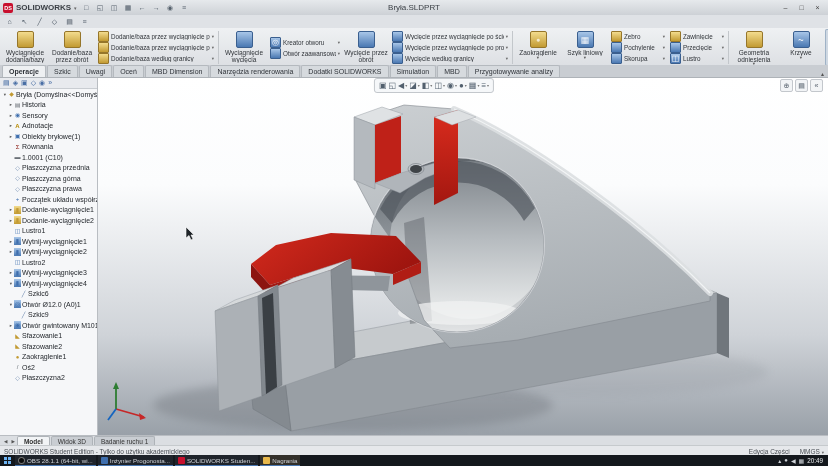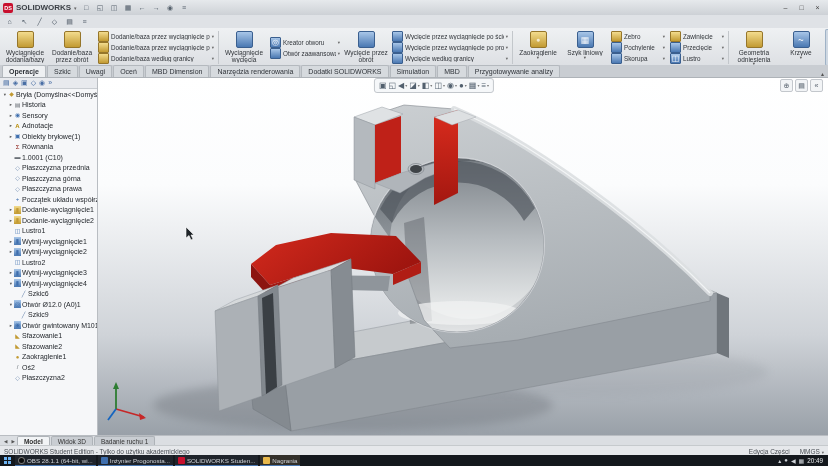--- a/index.html
+++ b/index.html
@@ -146,20 +146,21 @@
     <span id="title-icons" style="display:flex;gap:1px">
         <span class="tico">□</span>
         <span class="tico">◱</span>
         <span class="tico">◫</span>
         <span class="tico">▦</span>
         <span class="tico">←</span>
         <span class="tico">→</span>
         <span class="tico">◉</span>
         <span class="tico">≡</span>
       </span>
+    <span class="title-center">Bryła.SLDPRT</span>
     <span class="win-controls">
       <span class="wbtn">–</span>
       <span class="wbtn">□</span>
       <span class="wbtn">×</span>
     </span>
   </div>
 
   <div class="menubar">
     <span id="menu-icons" style="display:flex;gap:2px">
         <span class="tico">⌂</span>

